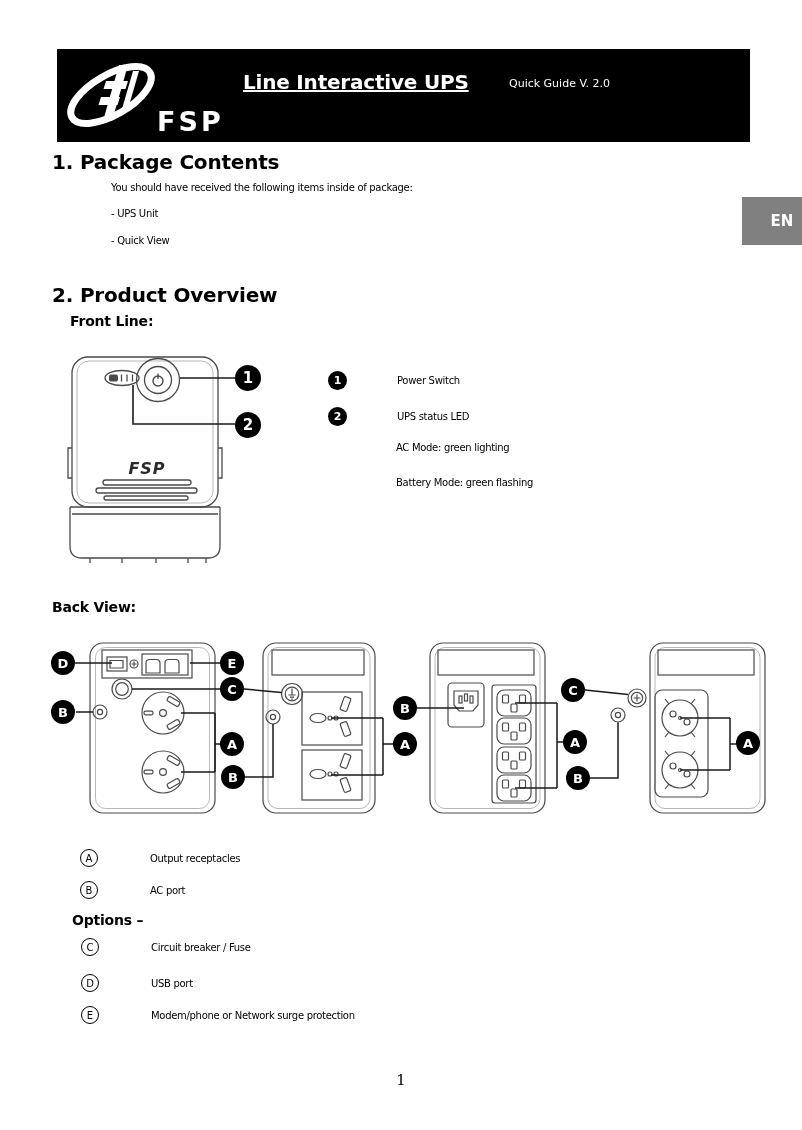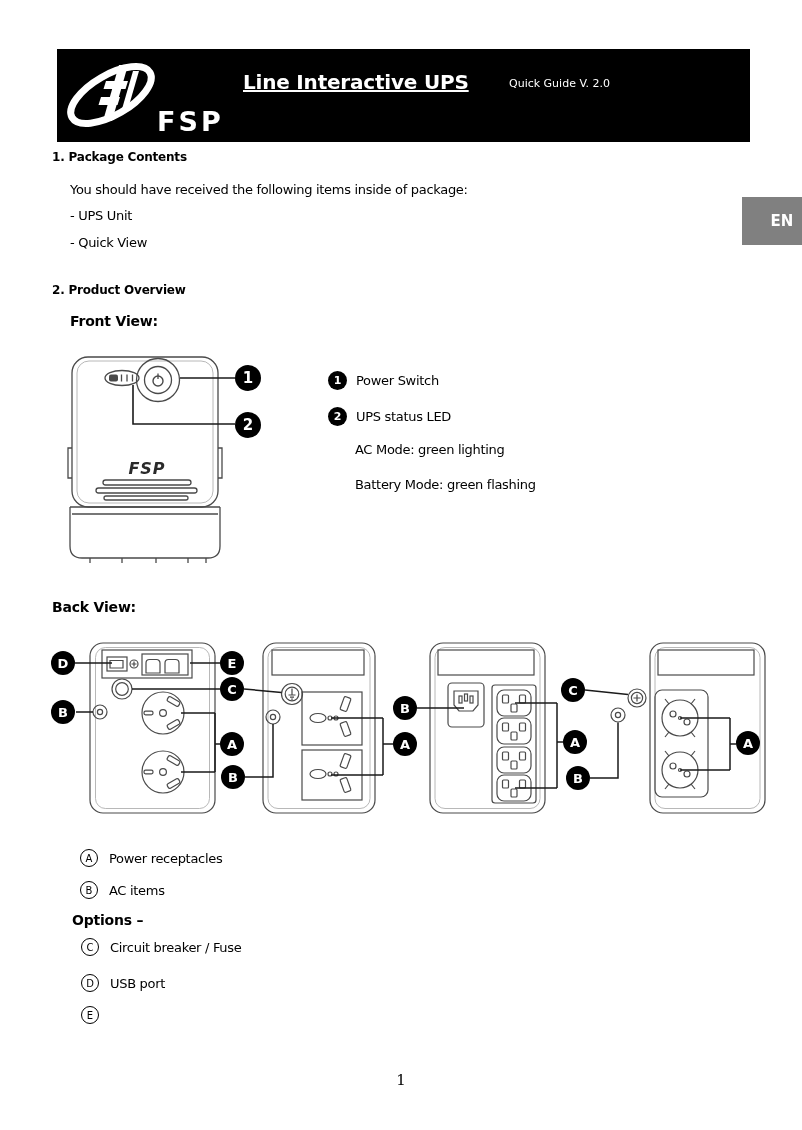--- a/index.html
+++ b/index.html
@@ -1,23 +1,23 @@
 <!DOCTYPE html>
 <html><head>
 <meta charset="utf-8">
 <style>
   html,body{margin:0;padding:0;background:#fff;}
   #page{
     position:relative;width:802px;height:1130px;background:#ffffff;
     font-family:"DejaVu Sans","Liberation Sans",sans-serif;color:#000;overflow:hidden;
   }
   .abs{position:absolute;white-space:nowrap;}
-  .h1{font-size:12px;font-weight:bold;letter-spacing:-0.2px;}
+  .h1{font-size:20px;font-weight:bold;letter-spacing:-0.2px;}
   .h2{font-size:14px;font-weight:bold;letter-spacing:-0.2px;}
-  .body-text{font-size:13px;letter-spacing:-0.3px;}
+  .body-text{font-size:10px;letter-spacing:-0.3px;margin-left:41px;}
   
   #header{position:absolute;left:57px;top:49px;width:693px;height:93px;background:#000000;}
   #header .title{position:absolute;left:186px;top:21px;color:#fff;font-size:20px;font-weight:bold;letter-spacing:-0.2px;white-space:nowrap;text-decoration:underline;}
   #header .version{position:absolute;left:452px;top:28px;color:#fff;font-size:11px;font-weight:normal;white-space:nowrap;}
   
   #en-tab{position:absolute;left:742px;top:197px;width:80px;height:48px;background:#808080;
     display:flex;align-items:center;justify-content:center;color:#fff;font-weight:bold;font-size:15px;}
   
   .fv-badge{position:absolute;width:26px;height:26px;border-radius:50%;background:#000;color:#fff;
     font-size:15px;font-weight:bold;display:flex;align-items:center;justify-content:center;}
@@ -56,21 +56,21 @@
   </div>
 
   <div id="en-tab">EN</div>
 
   <div class="abs h1" style="left:52px;top:150px">1. Package Contents</div>
   <div class="abs body-text" style="left:70px;top:182px">You should have received the following items inside of package:</div>
   <div class="abs body-text" style="left:70px;top:208px">- UPS Unit</div>
   <div class="abs body-text" style="left:70px;top:235px">- Quick View</div>
 
   <div class="abs h1" style="left:52px;top:283px">2. Product Overview</div>
-  <div class="abs h2" style="left:70px;top:313px">Front View:</div>
+  <div class="abs h2" style="left:70px;top:313px">Front Line:</div>
 
   <svg class="abs" style="left:60px;top:350px" width="230" height="222" viewBox="0 0 230 222">
     <g fill="none" stroke="#4a4a4a" stroke-width="1.3">
       <rect x="12" y="7" width="146" height="150" rx="16"></rect>
       <rect x="17" y="11" width="136" height="142" rx="12" stroke="#a6a6a6" stroke-width="0.8"></rect>
       <ellipse cx="62" cy="28" rx="17" ry="7.5"></ellipse>
       <rect x="49" y="24.5" width="9" height="7" rx="2" fill="#4a4a4a" stroke="none"></rect>
       <path d="M61.5 24.5 v7 M67 24.5 v7 M72.5 24.5 v7"></path>
       <circle cx="98" cy="30" r="21.5"></circle>
       <circle cx="98" cy="30" r="13.5"></circle>
@@ -236,34 +236,35 @@
   <div class="bk-badge" style="left:221px;top:765px">B</div>
   <div class="bk-badge" style="left:393px;top:696px">B</div>
   <div class="bk-badge" style="left:393px;top:732px">A</div>
   <div class="bk-badge" style="left:561px;top:678px">C</div>
   <div class="bk-badge" style="left:563px;top:730px">A</div>
   <div class="bk-badge" style="left:566px;top:766px">B</div>
   <div class="bk-badge" style="left:736px;top:731px">A</div>
 
   <div class="lg-row" style="left:80px;top:849px">
     <span class="lg-circle">A</span>
-    <span class="body-text">Power receptacles</span>
+    <span class="body-text">Output receptacles</span>
   </div>
   <div class="lg-row" style="left:80px;top:881px">
     <span class="lg-circle">B</span>
-    <span class="body-text">AC items</span>
+    <span class="body-text">AC port</span>
   </div>
   <div class="abs h2" style="left:72px;top:912px">Options –</div>
   <div class="lg-row" style="left:81px;top:938px">
     <span class="lg-circle">C</span>
     <span class="body-text">Circuit breaker / Fuse</span>
   </div>
   <div class="lg-row" style="left:81px;top:974px">
     <span class="lg-circle">D</span>
     <span class="body-text">USB port</span>
   </div>
   <div class="lg-row" style="left:81px;top:1006px">
     <span class="lg-circle">E</span>
+    <span class="body-text">Modem/phone or Network surge protection</span>
   </div>
 
   <div id="page-num">1</div>
 
 </div>
 
 </body></html>

